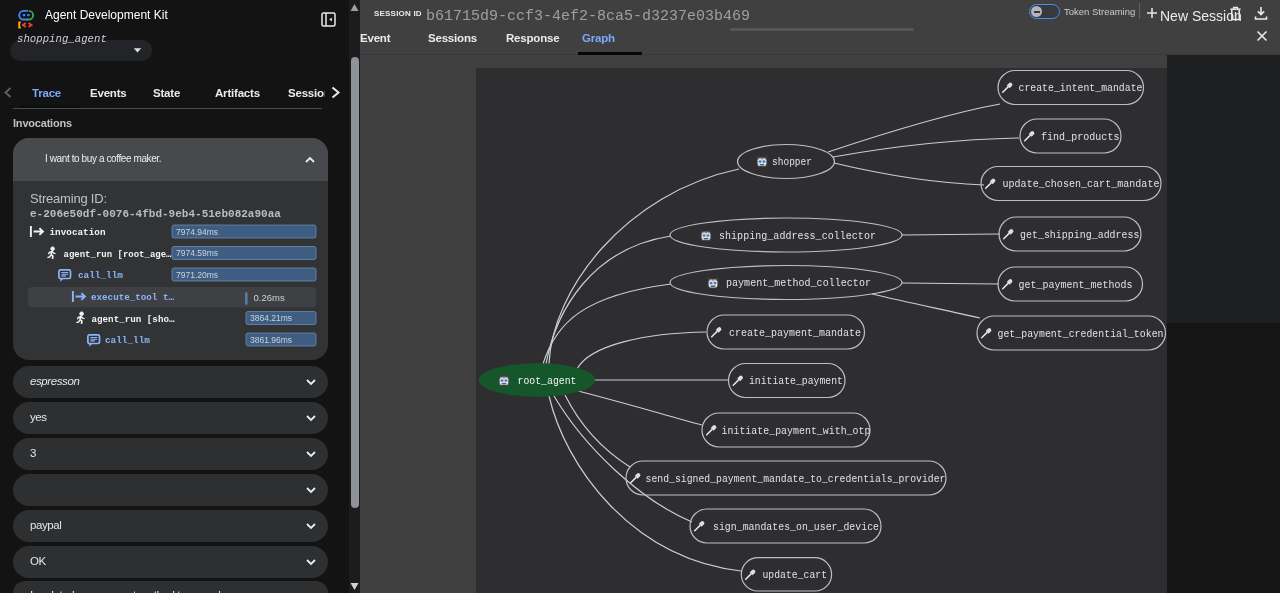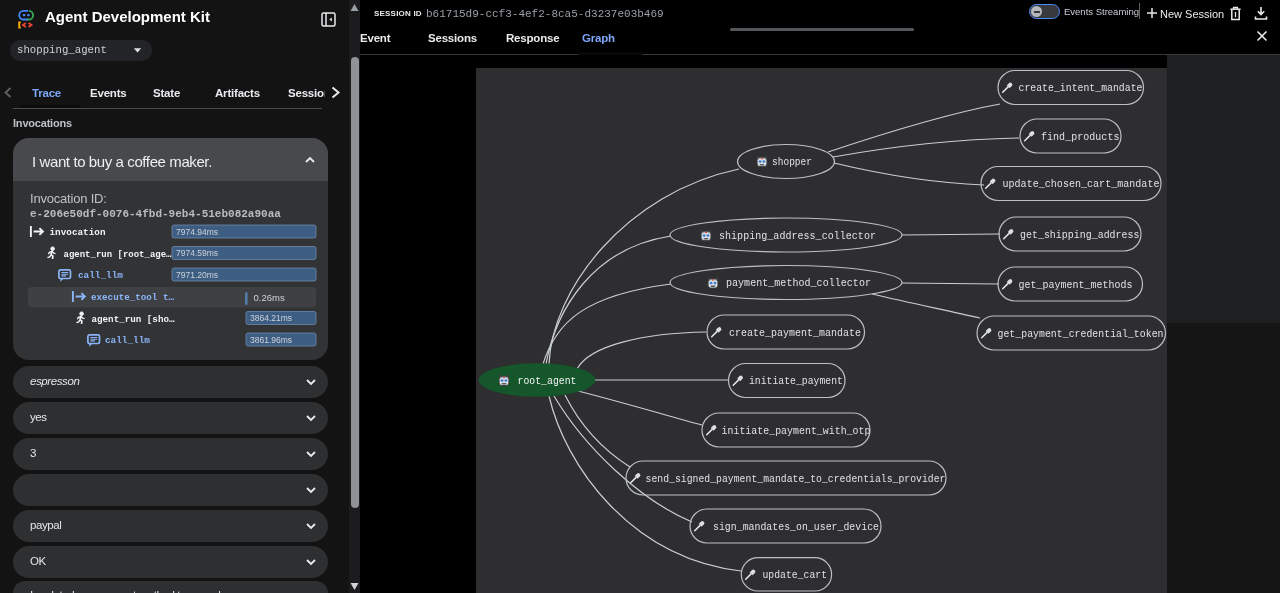--- a/index.html
+++ b/index.html
@@ -8,46 +8,46 @@
   .abs{position:absolute;}
   .mono{font-family:"Liberation Mono",monospace;}
   
   #sidebar{position:absolute;left:0;top:0;width:349px;height:593px;background:#131314;overflow:hidden;}
   #sbscroll{position:absolute;left:349px;top:0;width:11px;height:593px;background:#1c1c1e;}
   #sbthumb{position:absolute;left:350.5px;top:57px;width:8px;height:451px;background:#8f9296;border-radius:4px;}
   .card{position:absolute;left:13px;width:315px;background:#2e2f31;border-radius:16px;}
   .cardtxt{position:absolute;left:30px;font-size:11.5px;letter-spacing:-0.4px;color:#e4e6e9;}
   .chev{position:absolute;width:12px;height:12px;}
   
-  #main{position:absolute;left:360px;top:0;width:920px;height:593px;background:#000000;}
+  #main{position:absolute;left:360px;top:0;width:920px;height:593px;background:#404040;}
   #gpanel{position:absolute;left:116px;top:68px;width:691px;height:525px;background:#2e2e31;}
   .tab{position:absolute;top:29px;height:26px;line-height:26px;font-size:11.5px;font-weight:bold;letter-spacing:-0.2px;color:#e8eaed;text-align:left;}
 </style>
 </head>
 <body>
 <div id="sidebar">
 
   <svg class="abs" style="left:18px;top:9px" width="17" height="20" viewBox="0 0 17 20">
     <path d="M10.8 1.9 a4.3 4.3 0 0 1 0 8.6 l-2 0" fill="none" stroke="#34a853" stroke-width="1.9"></path>
     <path d="M10 1.9 h-4.5 a4.3 4.3 0 0 0 0 8.6 h4.2" fill="none" stroke="#4285f4" stroke-width="1.9"></path>
     <rect x="4.9" y="5.1" width="2.4" height="2.1" rx="0.4" fill="#4285f4"></rect>
     <rect x="9.2" y="5.1" width="2.4" height="2.1" rx="0.4" fill="#4285f4"></rect>
     <path d="M2.8 13.4 h-1.6 v5.2 h1.6" fill="none" stroke="#f9ab00" stroke-width="1.9"></path>
     <path d="M7.8 13.9 l-2.9 2.1 2.9 2.1" fill="none" stroke="#ea4335" stroke-width="1.9"></path>
     <path d="M10.6 13.9 l2.9 2.1 -2.9 2.1" fill="none" stroke="#ea4335" stroke-width="1.9"></path>
   </svg>
-  <div class="abs" style="left:45px;top:8px;font-size:15px;font-weight:bold;color:#fff;">Agent Development Kit</div>
+  <div class="abs" style="left:45px;top:8px;font-size:12px;font-weight:normal;color:#fff;">Agent Development Kit</div>
   <svg class="abs" style="left:321px;top:12px" width="15" height="15" viewBox="0 0 15 15">
     <rect x="1" y="1" width="13" height="13" rx="1.5" fill="none" stroke="#e8eaed" stroke-width="1.5"></rect>
     <line x1="5" y1="1" x2="5" y2="14" stroke="#e8eaed" stroke-width="1.5"></line>
     <path d="M10.8 5.5 L8.3 7.5 L10.8 9.5 z" fill="#e8eaed"></path>
   </svg>
 
   <div class="abs" style="left:10px;top:40px;width:142px;height:21px;background:#232427;border-radius:10px;"></div>
-  <div class="abs mono" style="left:17px;top:44px;font-size:10.7px;color:#cdd1d6;">shopping_agent</div>
+  <div class="abs mono" style="left:17px;top:33px;font-size:10.7px;color:#cdd1d6;font-style:italic;">shopping_agent</div>
   <svg class="abs" style="left:133px;top:47px" width="9" height="7" viewBox="0 0 9 7">
       <path d="M0.8 1.2 L4.5 5.6 L8.2 1.2 z" fill="#dfe1e5"></path>
     </svg>
 
   <svg class="abs" style="left:3px;top:87px" width="10" height="11" viewBox="0 0 10 11">
       <path d="M7.5 1 L2.5 5.5 L7.5 10" fill="none" stroke="#5f6368" stroke-width="1.8"></path>
     </svg>
   <div class="tab" style="left:32px;top:80px;width:38px;color:#7da7f8;">Trace</div>
   <div class="tab" style="left:90px;top:80px;width:45px;">Events</div>
   <div class="tab" style="left:153px;top:80px;width:41px;">State</div>
@@ -56,25 +56,25 @@
   <svg class="abs" style="left:329px;top:86px" width="12" height="13" viewBox="0 0 12 13">
       <path d="M3.5 1.5 L9.5 6.5 L3.5 11.5" fill="none" stroke="#e8eaed" stroke-width="2"></path>
     </svg>
   <div class="abs" style="left:13px;top:108px;width:309px;height:1.2px;background:#4a4b4d;"></div>
   <div class="abs" style="left:20px;top:105px;width:61px;height:3px;background:#0c0d0e;"></div>
 
   <div class="abs" style="left:13px;top:117px;font-size:11px;font-weight:bold;letter-spacing:-0.2px;color:#bdc1c6;">Invocations</div>
 
   <div class="card" style="top:138px;height:222px;background:#323335;"></div>
   <div class="abs" style="left:13px;top:138px;width:315px;height:43px;background:#48494c;border-radius:16px 16px 0 0;"></div>
-  <div class="abs" style="left:32px;top:153px;font-size:15px;letter-spacing:-0.4px;color:#eceef0;">I want to buy a coffee maker.</div>
+  <div class="abs" style="left:45px;top:153px;font-size:10px;letter-spacing:-0.4px;color:#eceef0;">I want to buy a coffee maker.</div>
   <svg class="chev" style="left:304px;top:154px" viewBox="0 0 12 12">
       <path d="M2 8 L6 4 L10 8" fill="none" stroke="#e8eaed" stroke-width="1.8"></path>
     </svg>
-  <div class="abs" style="left:30px;top:191px;font-size:13px;letter-spacing:-0.2px;color:#bdc1c6;">Invocation ID:</div>
+  <div class="abs" style="left:30px;top:191px;font-size:13px;letter-spacing:-0.2px;color:#bdc1c6;">Streaming ID:</div>
   <div class="abs mono" style="left:30px;top:207.5px;font-size:11px;font-weight:bold;color:#b9bdc2;">e-206e50df-0076-4fbd-9eb4-51eb082a90aa</div>
 
   <svg class="abs" style="left:0;top:0" width="349" height="593" viewBox="0 0 349 593">
     <defs>
       <g id="arrow">
         <path d="M0.9 0 v11" stroke-width="1.9" fill="none"></path>
         <path d="M3.6 5.5 h9.2 m-3.4 -3.4 l3.5 3.4 l-3.5 3.4" stroke-width="1.9" fill="none"></path>
       </g>
       <g id="runner">
         <circle cx="7.6" cy="1.7" r="1.8"></circle>
@@ -156,32 +156,32 @@
   <div class="cardtxt" style="top:555px;">OK</div>
   <svg class="chev" style="left:305px;top:556px" viewBox="0 0 12 12">
       <path d="M2 4 L6 8 L10 4" fill="none" stroke="#e8eaed" stroke-width="1.8"></path>
     </svg>
   <div class="card" style="top:581px;height:12px;border-radius:16px 16px 0 0;"></div>
   <div class="cardtxt" style="top:589px;">I updated my payment method to paypal</div>
 </div>
 <div id="main">
 
   <div class="abs" style="left:14px;top:8.5px;font-size:8px;font-weight:bold;color:#e8eaed;letter-spacing:0.2px;">SESSION ID</div>
-  <div class="abs mono" style="left:66px;top:7.5px;font-size:11px;color:#9aa0a6;">b61715d9-ccf3-4ef2-8ca5-d3237e03b469</div>
+  <div class="abs mono" style="left:66px;top:7.5px;font-size:15px;color:#9aa0a6;">b61715d9-ccf3-4ef2-8ca5-d3237e03b469</div>
   <div class="abs" style="left:370px;top:28px;width:184px;height:3px;background:#54575a;border-radius:2px;"></div>
 
   <div class="abs" style="left:669px;top:4px;width:31px;height:15px;border:1.5px solid #4c8bf5;border-radius:8px;background:#37393d;"></div>
   <div class="abs" style="left:671px;top:6px;width:11px;height:11px;border-radius:50%;background:#b3b7bd;"></div>
   <div class="abs" style="left:673.5px;top:11px;width:6px;height:1.6px;background:#37393d;"></div>
-  <div class="abs" style="left:704px;top:6px;font-size:9.5px;color:#c9cdd2;">Events Streaming</div>
+  <div class="abs" style="left:704px;top:6px;font-size:9.5px;color:#c9cdd2;">Token Streaming</div>
   <div class="abs" style="left:779px;top:3px;width:1px;height:16px;background:#5f6368;"></div>
   <svg class="abs" style="left:786px;top:6.5px" width="12" height="12" viewBox="0 0 12 12">
       <path d="M6 1 V11 M1 6 H11" stroke="#e8eaed" stroke-width="1.5"></path>
     </svg>
-  <div class="abs" style="left:800px;top:7.5px;font-size:11px;color:#e8eaed;text-align:center;">New Session</div>
+  <div class="abs" style="left:800px;top:7.5px;font-size:14px;color:#e8eaed;text-align:center;">New Session</div>
   <svg class="abs" style="left:869px;top:6px" width="13" height="15" viewBox="0 0 13 15">
     <path d="M1.4 3.2 h10.2" stroke="#e8eaed" stroke-width="1.5" fill="none"></path>
     <path d="M4.6 3 v-1.5 h3.8 V3" fill="none" stroke="#e8eaed" stroke-width="1.4"></path>
     <path d="M2.8 3.6 v10 h7.4 v-10" fill="none" stroke="#e8eaed" stroke-width="1.5"></path>
     <path d="M6.5 6 v5.2" stroke="#e8eaed" stroke-width="1.3"></path>
   </svg>
   <svg class="abs" style="left:894px;top:6px" width="14" height="15" viewBox="0 0 14 15">
     <path d="M7 1 v7 M3.8 5.2 L7 8.6 L10.2 5.2" fill="none" stroke="#e8eaed" stroke-width="1.6"></path>
     <path d="M1.5 10.5 v2.5 h11 v-2.5" fill="none" stroke="#e8eaed" stroke-width="1.6"></path>
   </svg>

